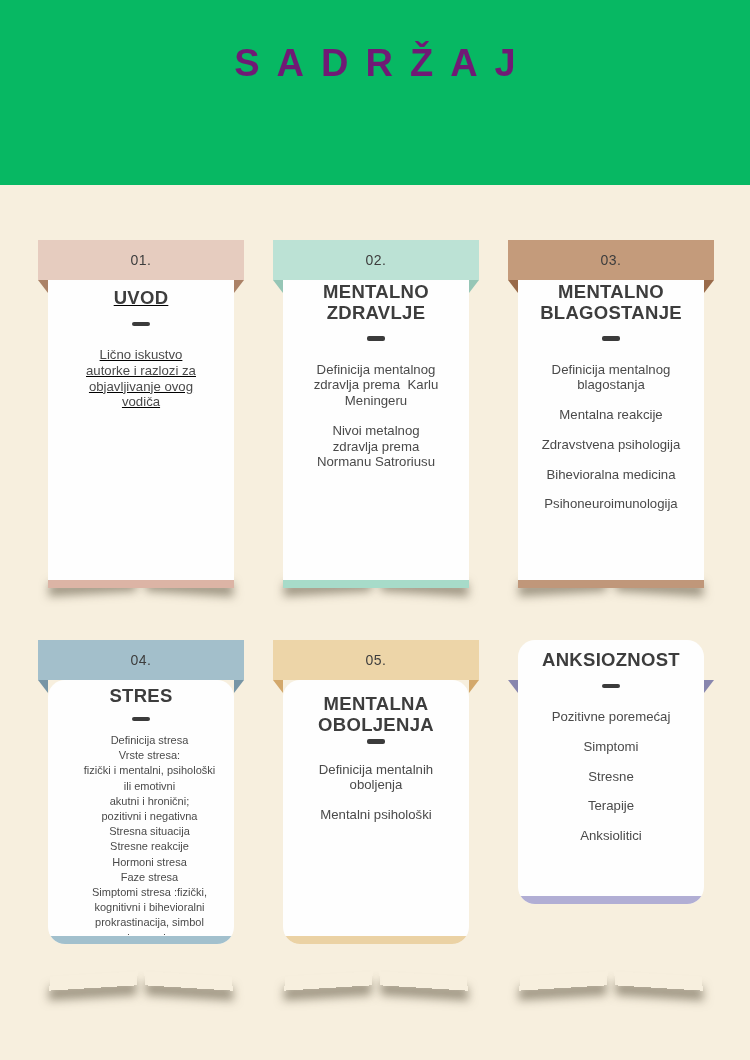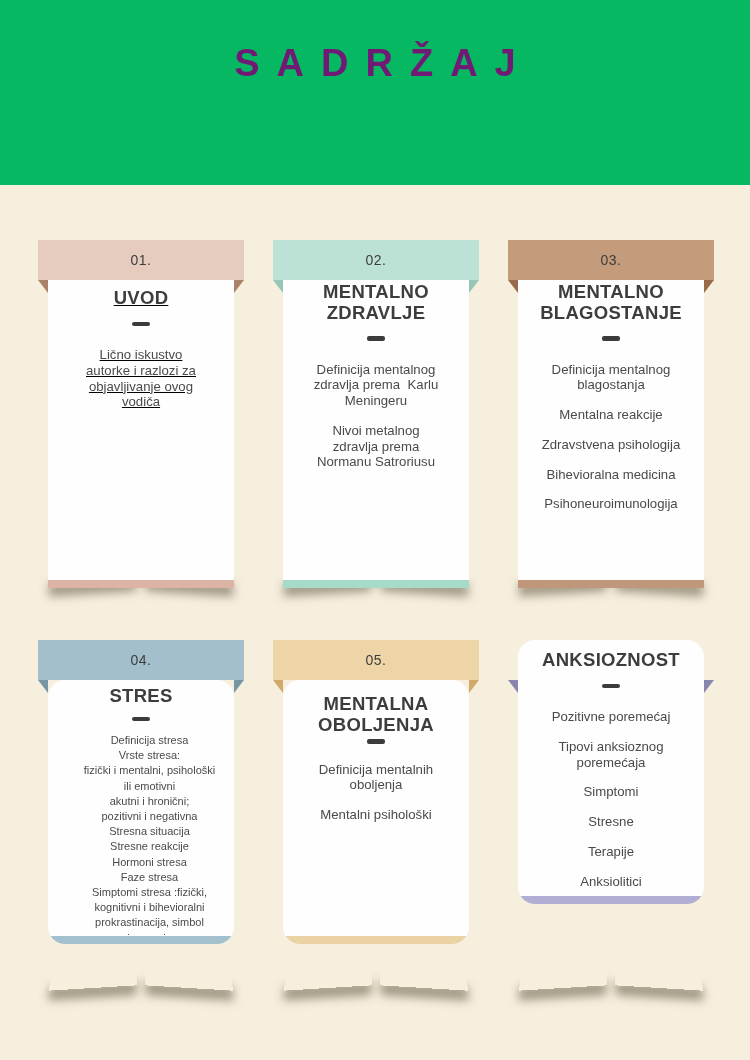--- a/index.html
+++ b/index.html
@@ -221,22 +221,20 @@
     </div>
   </section>
 
   <section class="card-wrap r2 c5" style="--band: #b0aed2; --fold: #8886ae; --strip: #b1aed4;">
     <span class="fold fold-l"></span>
     <span class="fold fold-r"></span>
     <div class="card">
       <h2 class="card-title">ANKSIOZNOST</h2>
       <div class="dash"></div>
       <p class="para">Pozitivne poremećaj</p>
-      <p class="para">Tipovi anksioznog
-poremećaja</p>
       <p class="para">Simptomi</p>
       <p class="para">Stresne</p>
       <p class="para">Terapije</p>
       <p class="para">Anksiolitici</p>
       <div class="strip"></div>
     </div>
   </section>
 
 </main>
 

